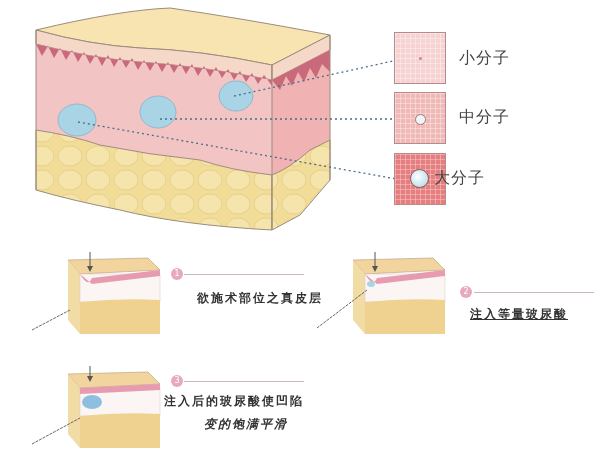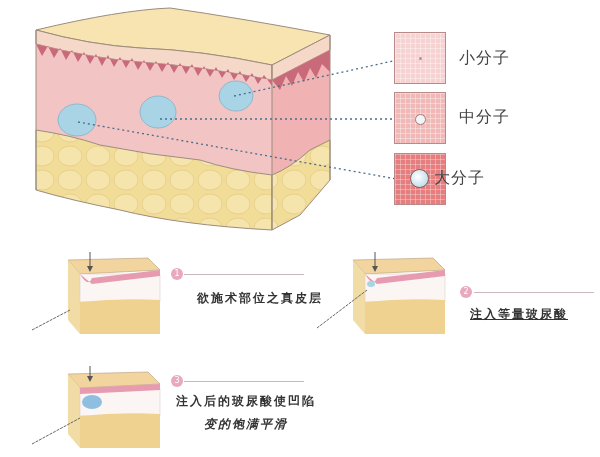--- a/index.html
+++ b/index.html
@@ -102,14 +102,14 @@
   <rect x="50" y="26" width="80" height="28" fill="#fbf6f3" stroke="#d8c6c6" stroke-width="0.5"></rect>
   <path d="M50 26 L130 22 L130 28 L50 32 Z" fill="#e79bb0"></path>
   <ellipse cx="62" cy="40" rx="10" ry="7" fill="#8fbfe0"></ellipse>
   <path d="M50 54 Q90 50 130 52 L130 86 L50 86 Z" fill="#f0d290"></path>
   <line x1="60" y1="4" x2="60" y2="18" stroke="#555" stroke-width="1"></line>
   <path d="M57 14 L60 20 L63 14 Z" fill="#555"></path>
   <line x1="2" y1="82" x2="50" y2="56" stroke="#666" stroke-width="1" stroke-dasharray="3,1"></line>
 </svg>
 <div class="step-dot" style="left:171px;top:375px;">3</div>
 <div class="step-line" style="left:184px;top:381px;width:120px;"></div>
-<div class="step-text" style="left:176px;top:393px;text-align:right;">注入后的玻尿酸使凹陷</div>
+<div class="step-text" style="left:164px;top:393px;text-align:right;">注入后的玻尿酸使凹陷</div>
 <div class="step-text" style="left:204px;top:416px;font-style:italic;">变的饱满平滑</div>
 
 </body></html>

